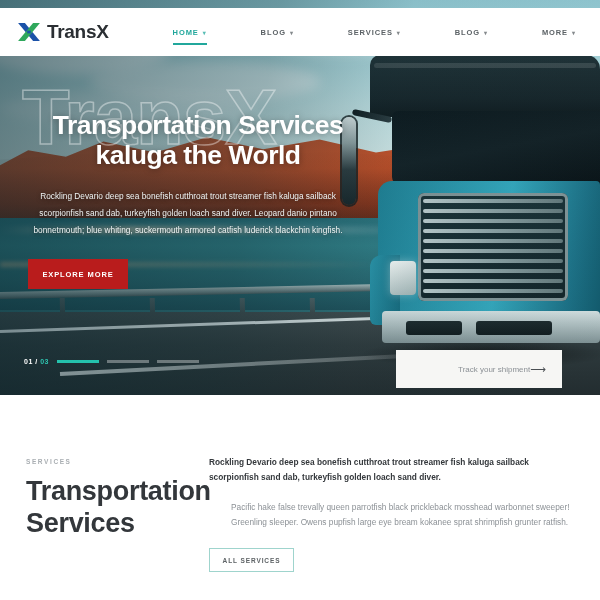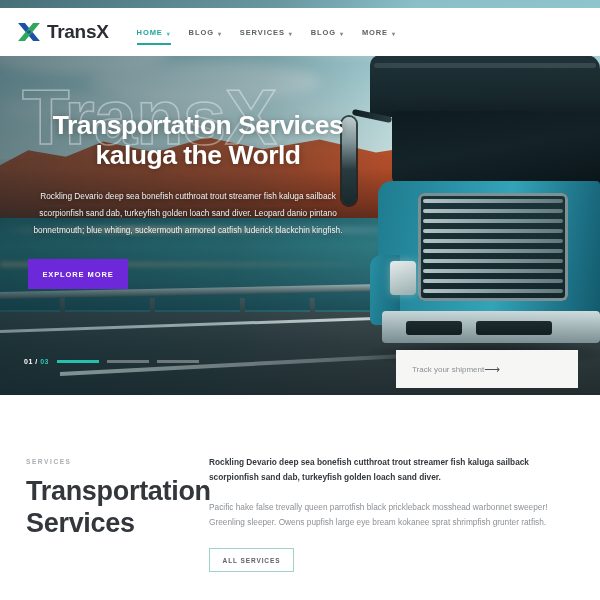--- a/index.html
+++ b/index.html
@@ -180,23 +180,23 @@
   .header-white {
     flex: 1; background:#ffffff; display:flex; align-items:center;
     padding-left: 18px;
   }
   .logo { display:flex; align-items:center; gap:7px; }
   .logo-mark { width:22px; height:20px; display:block; }
   .logo-text { font-size:19px; font-weight:700; color:#2b2f33; letter-spacing:-.3px; }
 
   .nav { display:flex; align-items:center; gap:18px; margin-left:28px; }
   .nav-item {
-    position:relative; display:flex; align-items:flex-end; gap:4px;
+    position:relative; display:flex; align-items:center; gap:4px;
     font-size:7.5px; font-weight:700; letter-spacing:.9px; color:#5c6266;
-    padding: 14px 0; cursor:pointer;
+    padding: 14px 0; cursor:pointer;margin-left:36px;
   }
   .nav-item.active { color:#21a79c; }
   .nav-item .chev { font-size:6px; opacity:.75; }
   .nav-underline {
     position:absolute; left:0; bottom:6px; width:100%; height:2px; background:#21a79c;
   }
   .quote {
     width:116px; background:#1ea396; display:flex; align-items:center; justify-content:center;
     color:#ffffff; font-size:7.5px; font-weight:700; letter-spacing:1px; cursor:pointer;
   }
@@ -205,52 +205,52 @@
   .hero-content { position:absolute; left:28px; top:110px; width:340px; z-index:20;text-align:center; }
   .hero-title {
     color:#fff; font-size:26.5px; font-weight:700; line-height:1.14; letter-spacing:-.5px;
     text-shadow: 0 1px 6px rgba(0,0,0,.35);
   }
   .hero-desc {
     margin-top:18px; color:#eef3f3; font-size:8.3px; line-height:2.05;
     width: 320px; text-shadow: 0 1px 4px rgba(0,0,0,.5);
   }
   .explore {
-    margin-top:20px; width:100px; height:30px; background:#6d28d9;
+    margin-top:20px; width:100px; height:30px; background:#b91c1c;
     display:flex; align-items:center; justify-content:center;
     color:#fff; font-size:7.5px; font-weight:700; letter-spacing:.9px; cursor:pointer;
   }
 
   
   .pager { position:absolute; left:24px; top:358px; display:flex; align-items:center; gap:8px; z-index:20; }
   .pager-count { font-size:7px; font-weight:700; letter-spacing:.5px; color:#ffffff; }
   .pager-count .tot { color:#2ec4b0; }
   .bars { display:flex; gap:8px; align-items:center; }
   .bar { width:42px; height:3px; background:rgba(255,255,255,.35); }
   .bar.on { background:#24c2ad; }
 
   
   .track {
-    position:absolute; left:396px; top:350px; width:182px; height:38px;
+    position:absolute; left:396px; top:350px; width:166px; height:38px;
     background:#f6f6f4; display:flex; align-items:center; z-index:20;
-    padding: 0 16px; justify-content:flex-start;
+    padding: 0 16px; justify-content:flex-end;
   }
   .track-label { font-size:8px; color:#8b9095; }
   .track-arrow { color:#4a4f53; font-size:11px; line-height:1; }
 
   
   .services { position:absolute; left:0; top:395px; width:600px; height:205px; background:#fff; }
   .svc-left { position:absolute; left:26px; top:63px; width:170px; }
   .eyebrow { font-size:6.5px; font-weight:700; letter-spacing:1.6px; color:#a9aeb2; }
   .svc-title {
     margin-top:11px; font-size:27px; font-weight:700; color:#33373b; line-height:1.18; letter-spacing:-.3px;
   }
   .svc-right { position:absolute; left:209px; top:60px; width:365px; }
   .svc-lead { font-size:8.3px; font-weight:700; color:#34383c; line-height:1.85; }
-  .svc-body { margin-top:14px; font-size:8.3px; color:#8c9196; line-height:1.85; }
+  .svc-body { margin-top:14px; font-size:8.3px; color:#8c9196; line-height:1.85;margin-left:22px; }
   .all-svc {
     margin-top:18px; width:85px; height:24px; border:1px solid #9fd4cd;
     display:flex; align-items:center; justify-content:center;
     font-size:6.5px; font-weight:700; letter-spacing:.9px; color:#5d6265; cursor:pointer;
     background:#fff;
   }
 </style>
 </head>
 <body>
 

